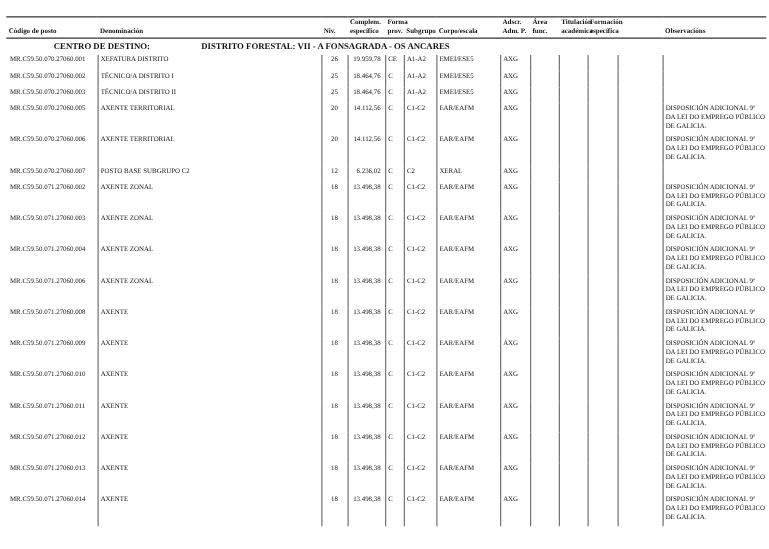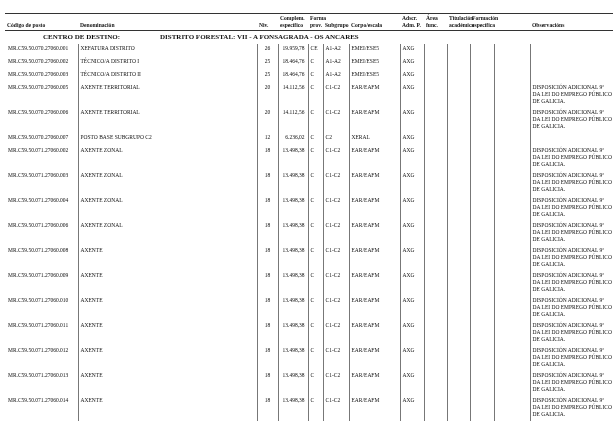--- a/index.html
+++ b/index.html
@@ -18,22 +18,22 @@
     padding:1px 1px 0 2px;border-left:1px solid #777;
     overflow:hidden;word-wrap:break-word;
   }
   tbody td:first-child{border-left:none;padding-left:3px;white-space:nowrap;}
   tr.short{height:13px;}
   tr.tall{height:25px;}
   td.c-niv{text-align:center;padding-right:2px;}
   td.c-complem{text-align:right;padding-right:3px;white-space:nowrap;}
   td.c-forma,td.c-subgrupo,td.c-corpo,td.c-adscr{white-space:nowrap;}
   .section-row td{border-left:none;padding:2px 0 1px 0;height:10px;white-space:nowrap;}
-  .section-row .centro{display:inline-block;width:117px;font-weight:bold;font-size:7px;margin-left:35px;}
-  .section-row .title{font-weight:bold;font-size:7px;}
+  .section-row .centro{display:inline-block;width:94px;font-weight:bold;font-size:7px;margin-left:35px;}
+  .section-row .title{font-weight:bold;font-size:7px;margin-left:24px;}
 </style>
 </head>
 <body>
 
 <div class="page">
   <table>
     <colgroup>
         <col style="width: 73px;">
         <col style="width: 179px;">
         <col style="width: 21px;">

